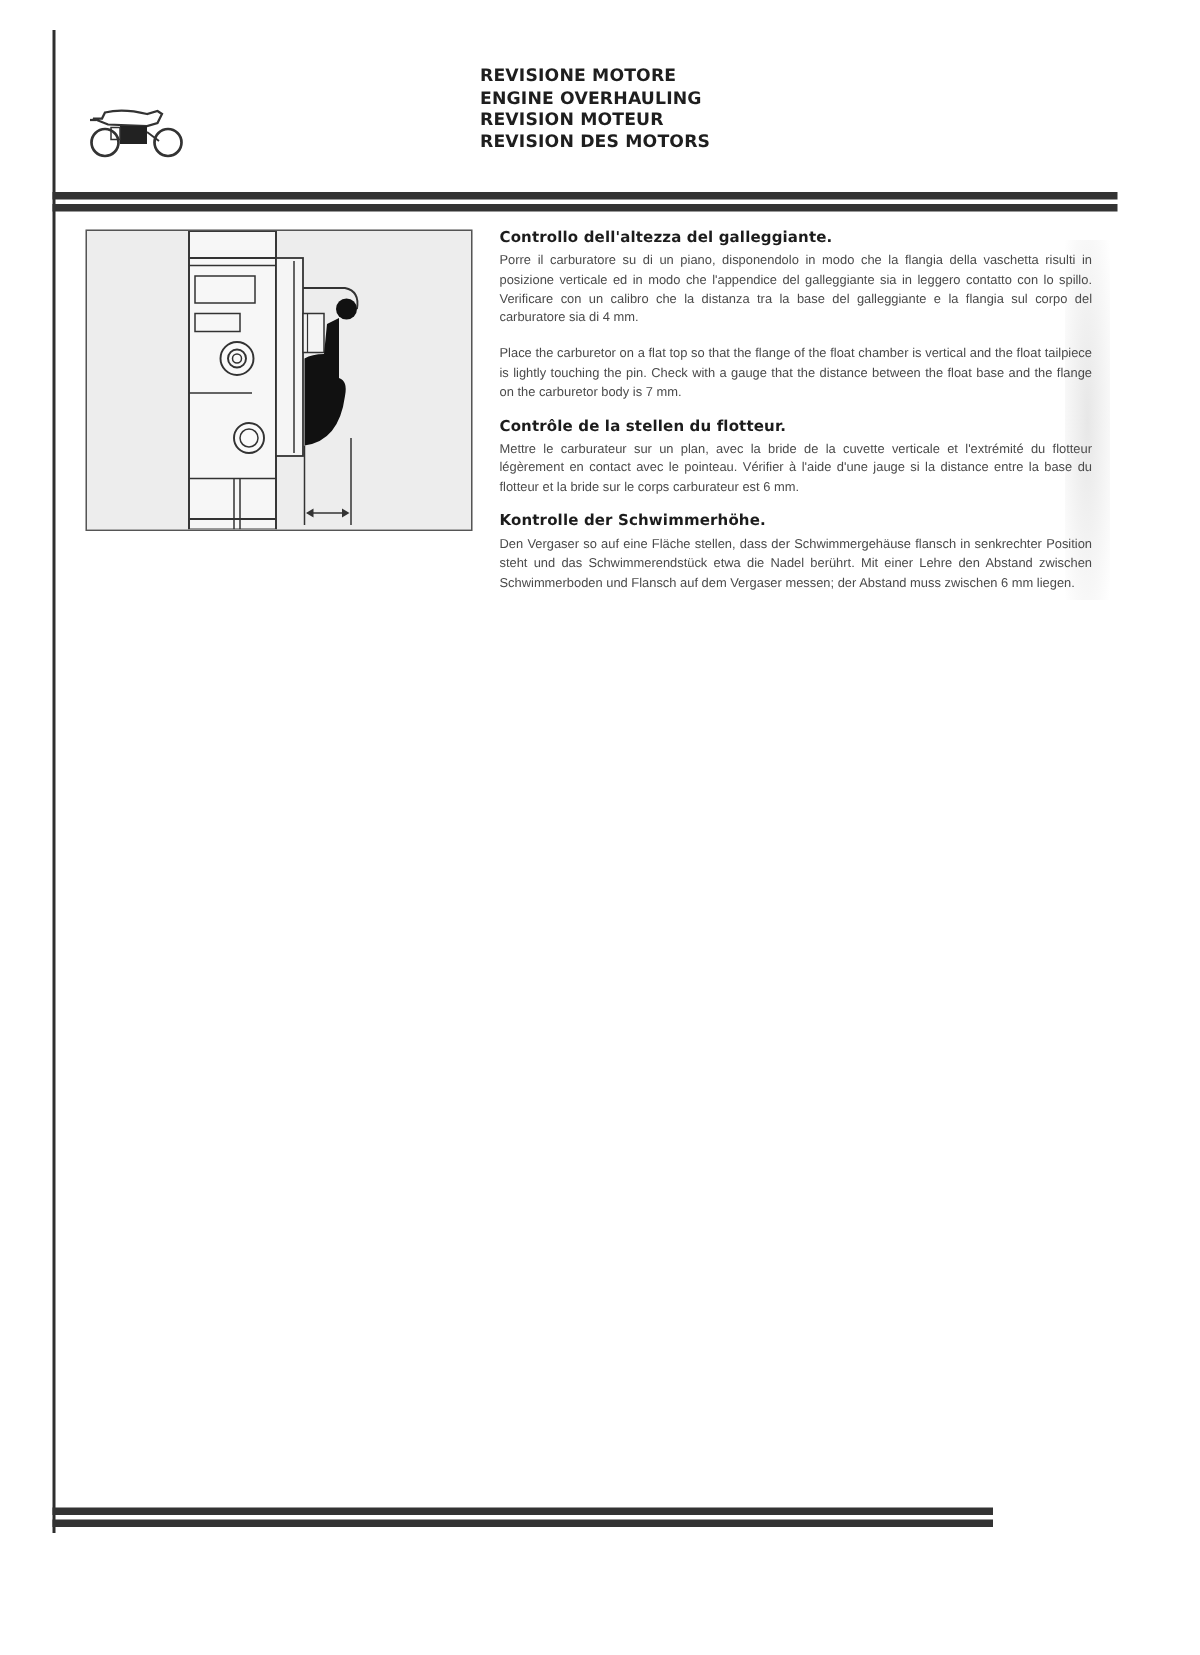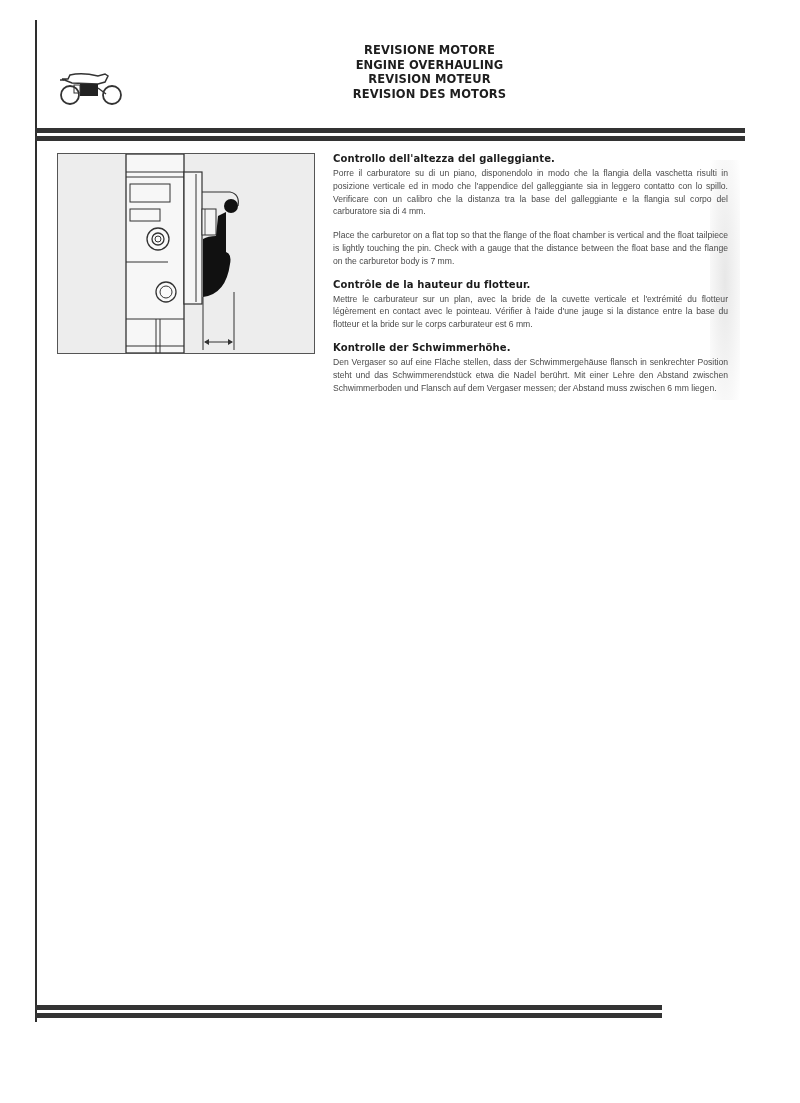--- a/index.html
+++ b/index.html
@@ -5,21 +5,21 @@
     html, body { margin: 0; padding: 0; }
     body {
       width: 800px; height: 1103px; background: #ffffff; position: relative; overflow: hidden;
       font-family: "DejaVu Sans", sans-serif; color: #2a2a2a;
     }
     .page { position: absolute; inset: 0; }
     .left-rule {
       position: absolute; left: 35px; top: 20px; width: 2px; height: 1002px; background: #2e2e2e;
     }
     .header-titles {
-      position: absolute; left: 332px; top: 43px; width: 195px; text-align: center;
+      position: absolute; left: 320px; top: 43px; width: 195px; 
       font-family: "DejaVu Sans", sans-serif; font-weight: bold; font-size: 11.5px;
       line-height: 14.5px; color: #1e1e1e; letter-spacing: 0.1px;
     }
     .header-titles div { white-space: nowrap; }
     .logo { position: absolute; left: 58px; top: 70px; width: 66px; height: 36px; }
     .double-rule { position: absolute; left: 35px; }
     .double-rule .bar { position: absolute; left: 0; right: 0; background: #333; }
     .top-rule { top: 128px; width: 710px; height: 14px; }
     .top-rule .b1 { top: 0; height: 5px; }
     .top-rule .b2 { top: 8px; height: 5px; }
@@ -119,21 +119,21 @@
 
   <div class="text-col">
     <div class="section">
       <h3>Controllo dell'altezza del galleggiante.</h3>
       <p>Porre il carburatore su di un piano, disponendolo in modo che la flangia della vaschetta risulti in posizione verticale ed in modo che l'appendice del galleggiante sia in leggero contatto con lo spillo. Verificare con un calibro che la distanza tra la base del galleggiante e la flangia sul corpo del carburatore sia di 4 mm.</p>
     </div>
     <div class="section">
       <p>Place the carburetor on a flat top so that the flange of the float chamber is vertical and the float tailpiece is lightly touching the pin. Check with a gauge that the distance between the float base and the flange on the carburetor body is 7 mm.</p>
     </div>
     <div class="section">
-      <h3>Contrôle de la hauteur du flotteur.</h3>
+      <h3>Contrôle de la stellen du flotteur.</h3>
       <p>Mettre le carburateur sur un plan, avec la bride de la cuvette verticale et l'extrémité du flotteur légèrement en contact avec le pointeau. Vérifier à l'aide d'une jauge si la distance entre la base du flotteur et la bride sur le corps carburateur est 6 mm.</p>
     </div>
     <div class="section">
       <h3>Kontrolle der Schwimmerhöhe.</h3>
       <p>Den Vergaser so auf eine Fläche stellen, dass der Schwimmergehäuse flansch in senkrechter Position steht und das Schwimmerendstück etwa die Nadel berührt. Mit einer Lehre den Abstand zwischen Schwimmerboden und Flansch auf dem Vergaser messen; der Abstand muss zwischen 6 mm liegen.</p>
     </div>
   </div>
 
   <div class="double-rule bottom-rule">
     <div class="bar b1"></div>

